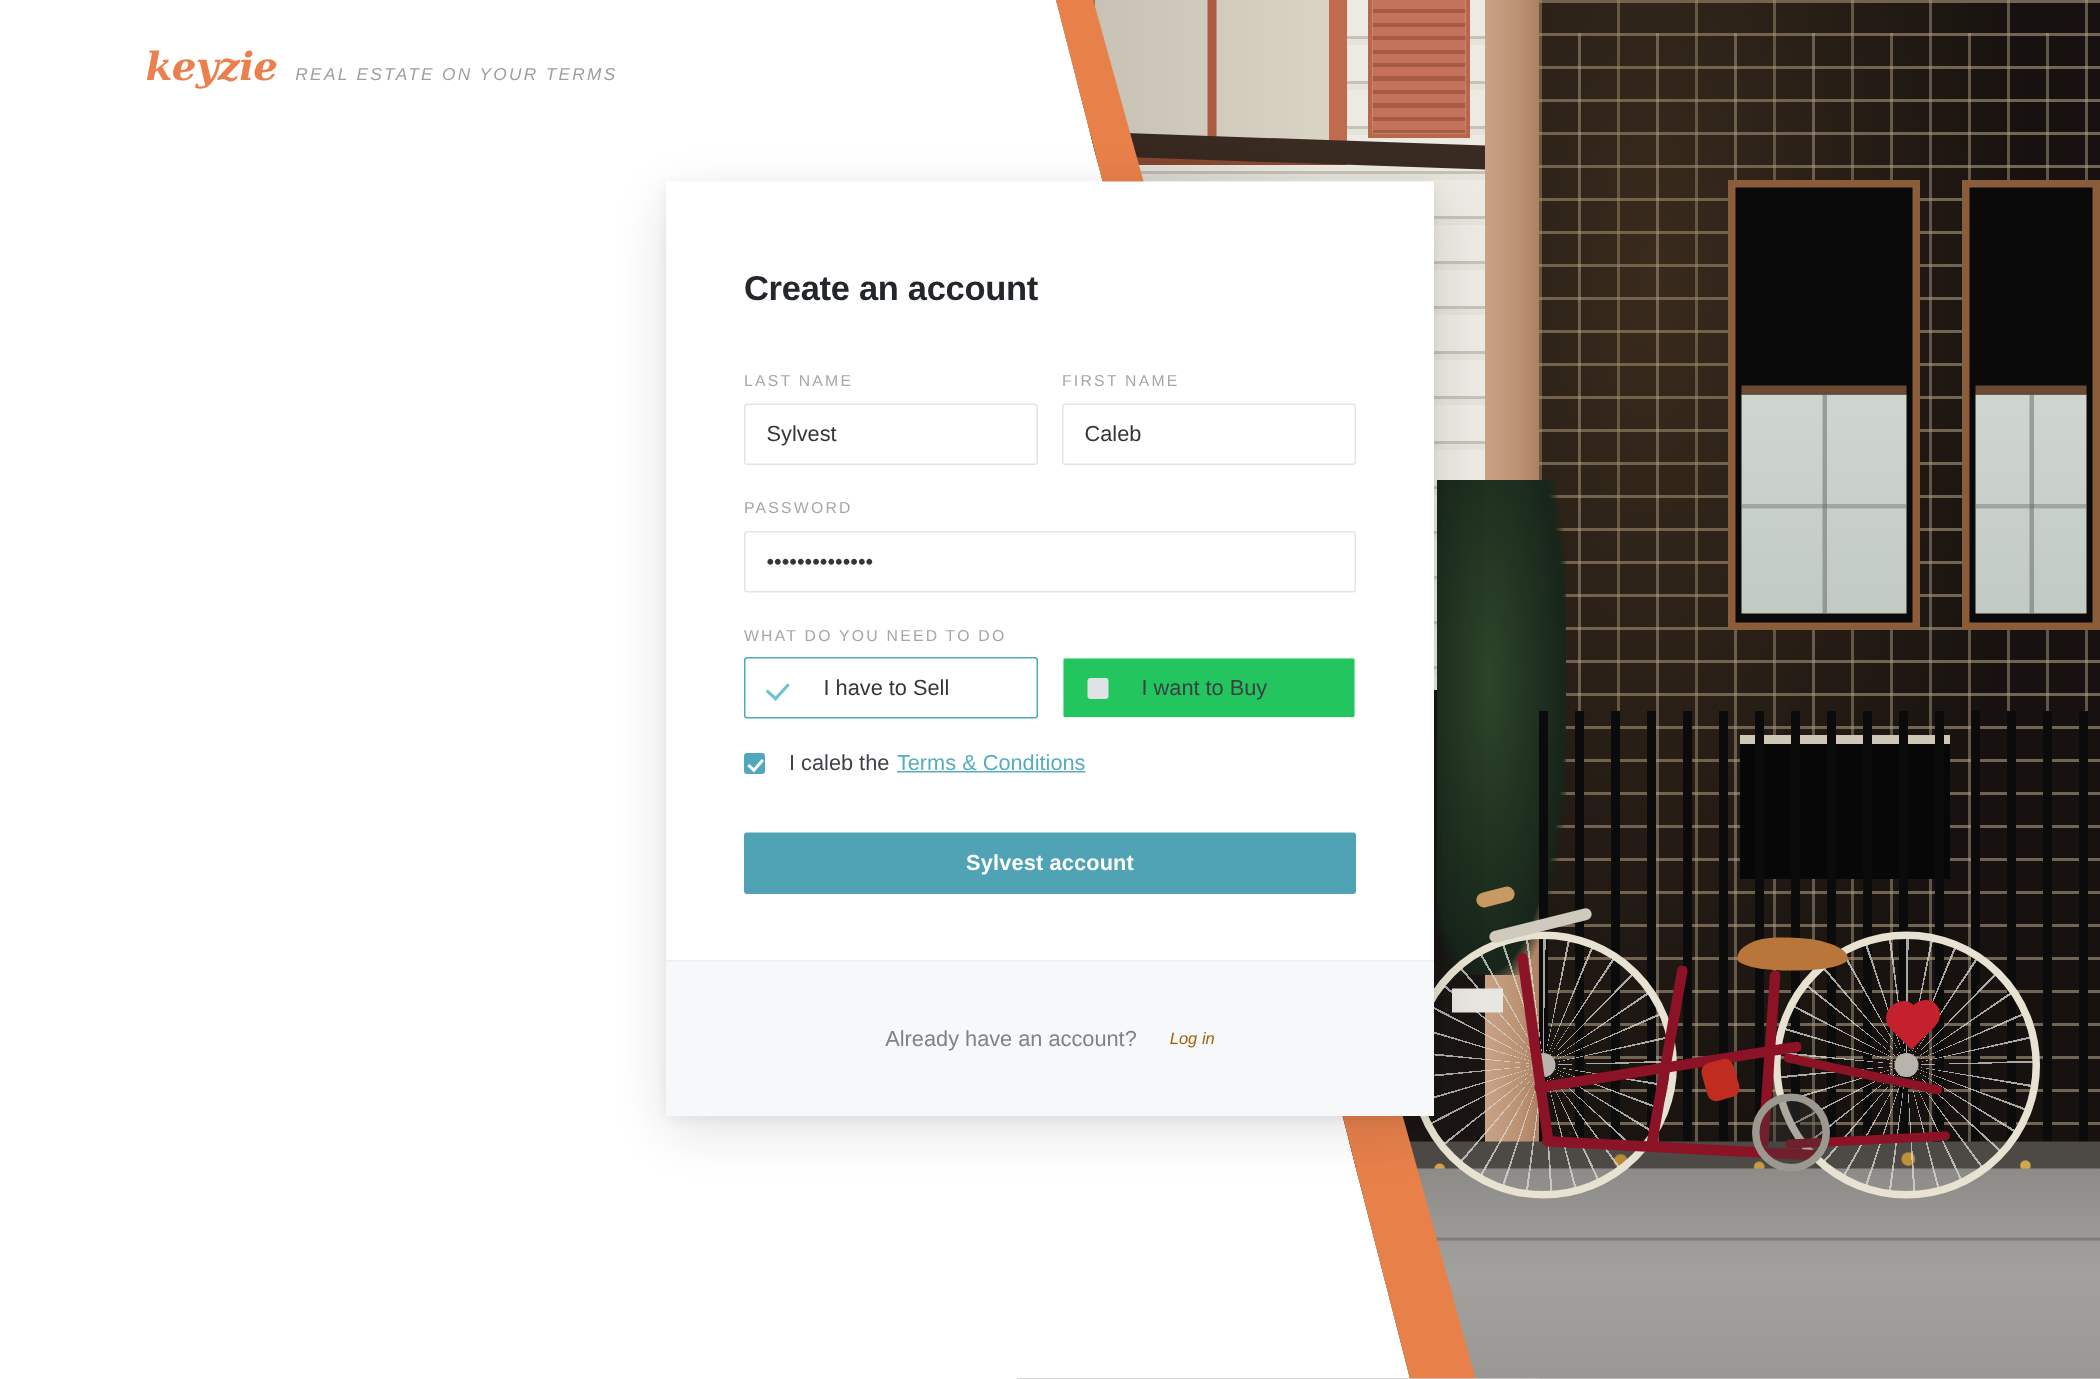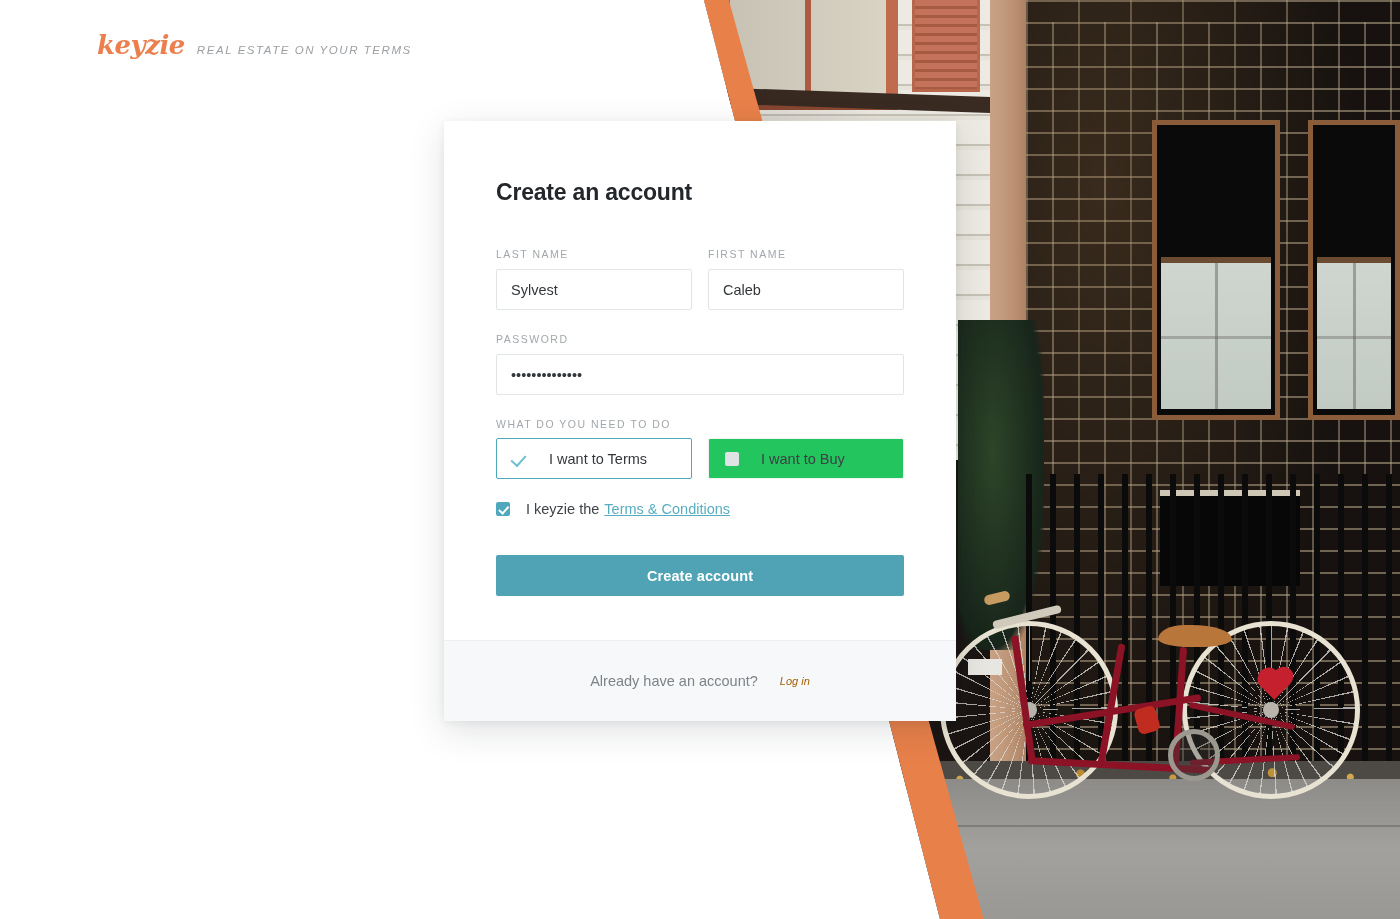--- a/index.html
+++ b/index.html
@@ -464,21 +464,21 @@
     font-family: "Liberation Sans", sans-serif;
     font-size: 14.5px;
     font-weight: 700;
     letter-spacing: .1px;
     cursor: pointer;
   }
 
   .card-footer {
     background: #f7f8f9;
     border-top: 1px solid #eceef0;
-    height: 81px;
+    height: 104px;
     display: flex;
     align-items: center;
     justify-content: center;
     gap: 22px;
   }
   .footer-text { font-size: 14.5px; color: #7d8388; }
   .footer-link {
     font-size: 11px;
     color: #a16207;
     text-decoration: none;
@@ -570,36 +570,36 @@
 
       <div class="field">
         <label class="field-label">PASSWORD</label>
         <input class="text-input" type="text" value="••••••••••••••" style="">
       </div>
 
       <label class="field-label needs-label">WHAT DO YOU NEED TO DO</label>
       <div class="options">
         <div class="option selected">
           <span class="opt-check tick"></span>
-          <span>I want to Terms</span>
+          <span>I have to Sell</span>
         </div>
         <div class="option unselected">
           <span class="opt-check box"></span>
           <span>I want to Buy</span>
         </div>
       </div>
 
       <div class="terms-row">
         <span class="checkbox"></span>
-        <span class="terms-text">I keyzie the</span>
+        <span class="terms-text">I caleb the</span>
         <span style="width:5px"></span>
         <a class="terms-link" href="#">Terms &amp; Conditions</a>
       </div>
 
-      <button class="submit-btn">Create account</button>
+      <button class="submit-btn">Sylvest account</button>
     </div>
 
     <div class="card-footer">
       <span class="footer-text">Already have an account?</span>
       <a class="footer-link" href="#">Log in</a>
     </div>
   </div>
 
 </div>
 

